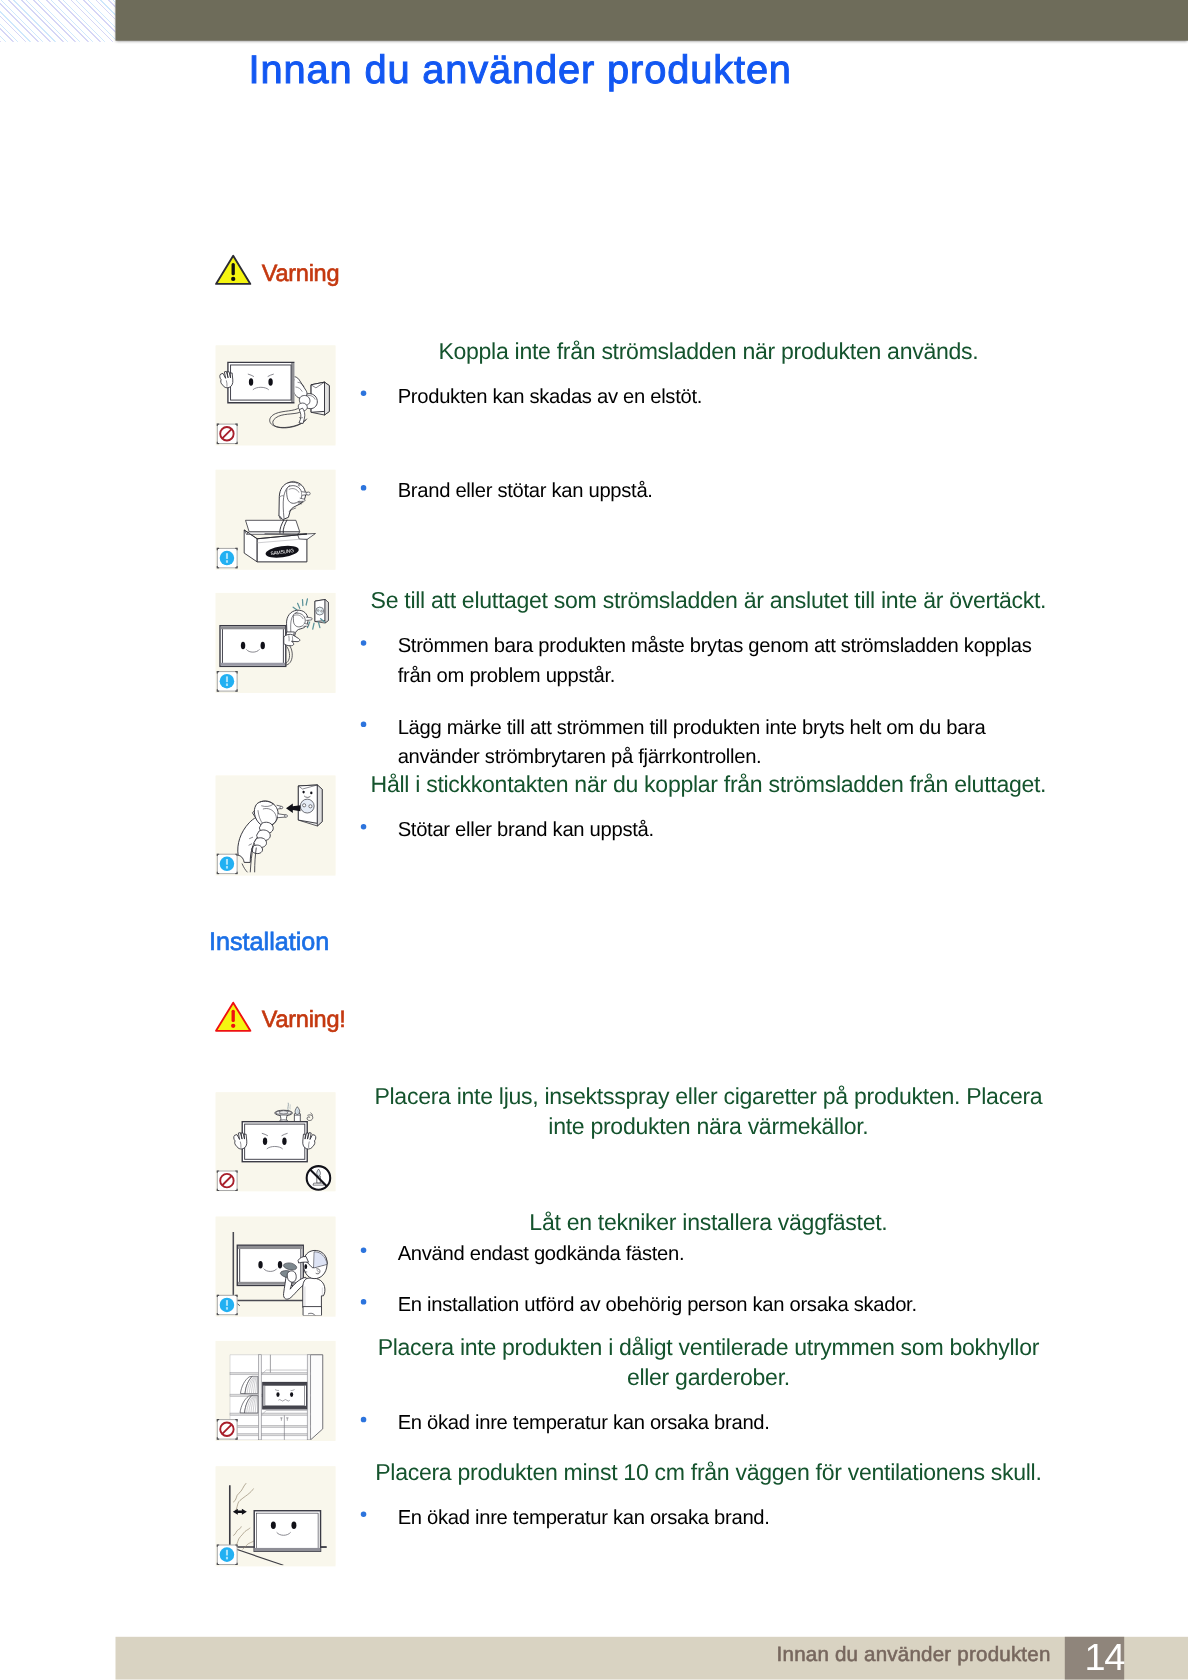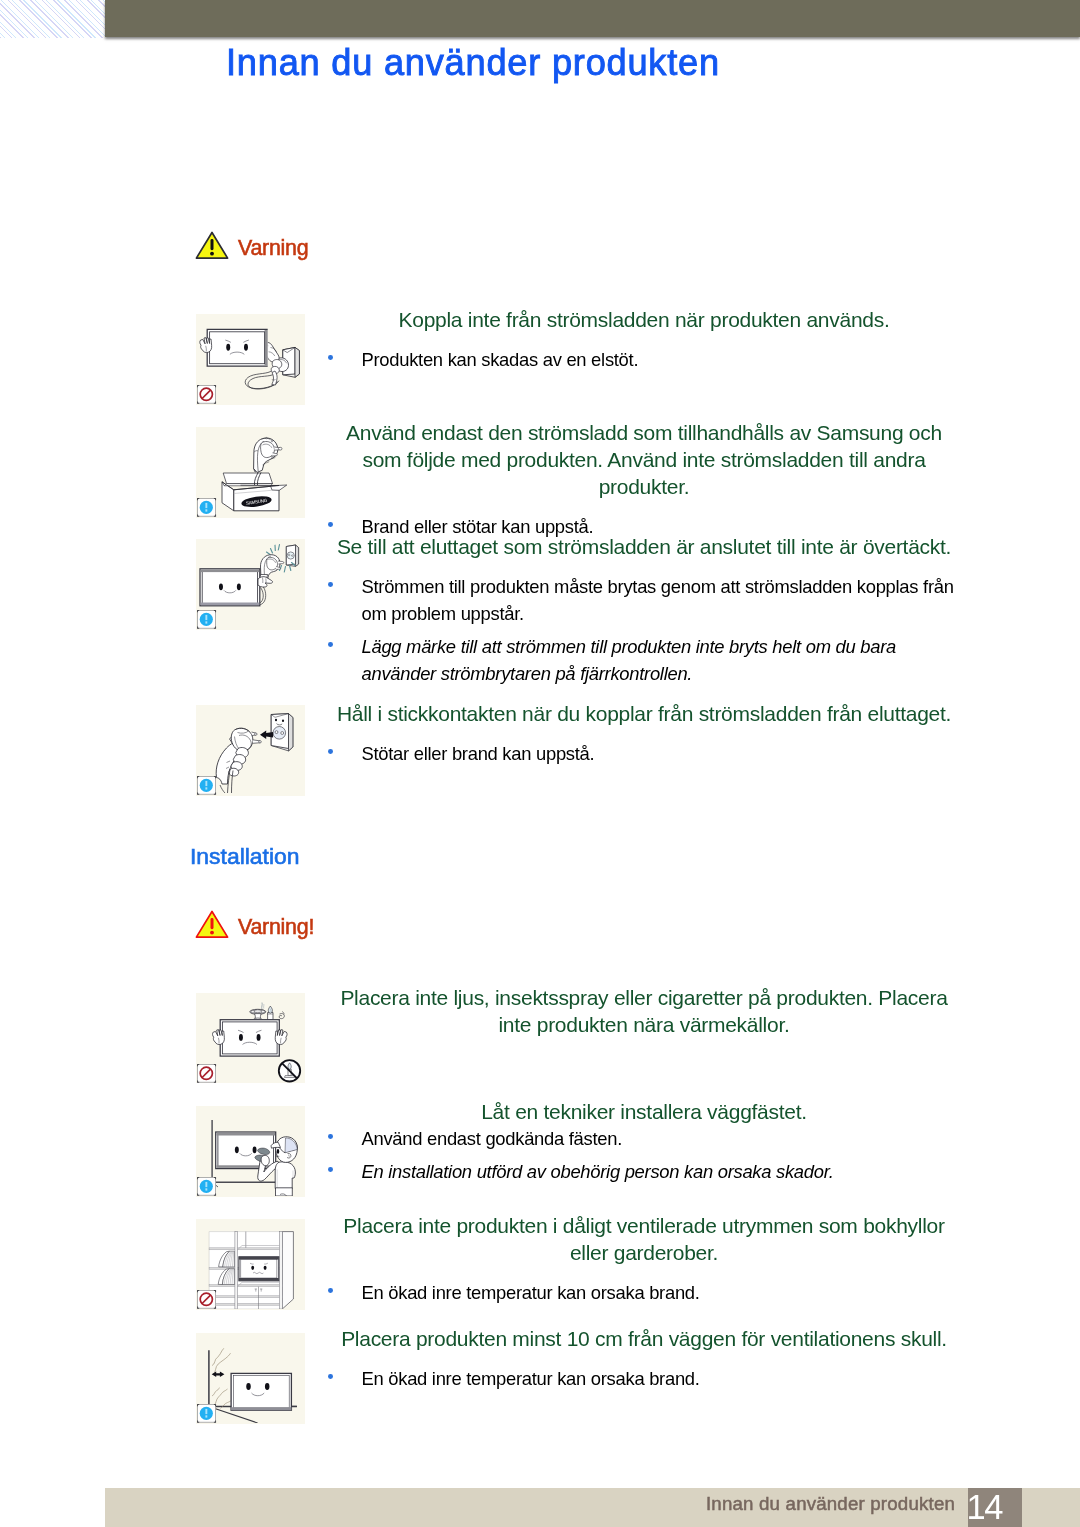--- a/index.html
+++ b/index.html
@@ -64,21 +64,21 @@
   .para {
     font-size:21px; color:#14532d; line-height:27px;
     letter-spacing:-0.28px;
     text-align:center;
   }
   .bul {
     position:relative; font-size:18.4px; color:#000000;
     line-height:27px; padding-left:35.5px; letter-spacing:-0.28px;
   }
   .bul.first { margin-top:13px; }
-  .bul + .bul { margin-top:6px;font-style:italic; }
+  .bul + .bul { margin-top:20px; }
   .bul::before {
     content:""; position:absolute; left:2.2px; top:9.5px;
     width:4.8px; height:4.8px; border-radius:50%; background:#2c74dd;
   }
 
   
   #footerbar {
     position:absolute; left:105px; top:1488px; right:0; height:39px;
     background:#d9d3c2;
   }
@@ -87,21 +87,21 @@
     font-size:18.7px; font-weight:normal; color:#77675e;
     -webkit-text-stroke:0.5px #77675e;
     letter-spacing:0.18px; white-space:nowrap;
   }
   #page-box {
     position:absolute; left:967.7px; top:1488.4px; width:54px; height:38.6px;
     background:#8f857b;
   }
   #page-num {
     position:absolute; left:967.7px; top:1487.5px; width:54px;
-    text-align:left; font-size:34.5px; color:#ffffff;
+    text-align:right; font-size:34.5px; color:#ffffff;
     letter-spacing:-1.3px; text-indent:-1.3px;
   }
 </style>
 </head>
 <body>
 
 <div id="hatch"></div>
 <div id="headerbar"></div>
 <div id="page-title">Innan du använder produkten</div>
 
@@ -202,21 +202,20 @@
           <path d="M17.900000000000002,71.55 L19.55,71.55 L19.55,73.19999999999999" fill="none" stroke="#4e4e52" stroke-width="1.05"></path>
           <path d="M1.55,87.6 L1.55,89.25 L3.2,89.25" fill="none" stroke="#4e4e52" stroke-width="1.05"></path>
           <path d="M17.900000000000002,89.25 L19.55,89.25 L19.55,87.6" fill="none" stroke="#4e4e52" stroke-width="1.05"></path>
           <circle cx="10.299999999999999" cy="80.3" r="6.6" fill="#22b0f2"></circle>
           <rect x="9.4" y="75.89999999999999" width="1.9" height="5.2" fill="#a9e2fb"></rect>
           <rect x="9.4" y="82.3" width="1.9" height="2.3" fill="#a9e2fb"></rect>
         </g>
       </svg>
     </div>
   <div class="textcol" style="top:-5.1px">
-    <div class="para">Använd endast den strömsladd som tillhandhålls av Samsung och som följde med produkten. Använd inte strömsladden till andra produkter.</div>
     <div class="bul first">Brand eller stötar kan uppstå.</div>
   </div>
 </div>
 <div class="item" style="top:533px">
   <div class="illu" style="top:6px">
       <svg width="109" height="90" viewBox="0 0 109 90">
         <rect width="109" height="90" fill="#f9f7ec"></rect>
         <path d="M90.3,7.5 L99.5,6.0 L102.6,8.6 L102.6,25.0 L99.5,27.4 L90.3,26.0 Z" fill="#efefef" stroke="#2b2b33" stroke-width="0.68" stroke-linejoin="round"></path>
         <path d="M90.3,7.5 L99.5,6.0 L99.5,25.2 L90.3,26.0 Z" fill="#ffffff" stroke="#2b2b33" stroke-width="0.75"></path>
         <path d="M99.5,6.0 L102.6,8.6 L102.6,25.0 L99.5,27.4 Z" fill="#dcdcdc" stroke="#2b2b33" stroke-width="0.6"></path>
@@ -259,21 +258,21 @@
           <path d="M1.55,87.6 L1.55,89.25 L3.2,89.25" fill="none" stroke="#4e4e52" stroke-width="1.05"></path>
           <path d="M17.900000000000002,89.25 L19.55,89.25 L19.55,87.6" fill="none" stroke="#4e4e52" stroke-width="1.05"></path>
           <circle cx="10.299999999999999" cy="80.3" r="6.6" fill="#22b0f2"></circle>
           <rect x="9.4" y="75.89999999999999" width="1.9" height="5.2" fill="#a9e2fb"></rect>
           <rect x="9.4" y="82.3" width="1.9" height="2.3" fill="#a9e2fb"></rect>
         </g>
       </svg>
     </div>
   <div class="textcol" style="top:-0.5px">
     <div class="para">Se till att eluttaget som strömsladden är anslutet till inte är övertäckt.</div>
-    <div class="bul first">Strömmen till produkten måste brytas genom att strömsladden kopplas från om problem uppstår.</div>
+    <div class="bul first">Strömmen bara produkten måste brytas genom att strömsladden kopplas från om problem uppstår.</div>
     <div class="bul">Lägg märke till att strömmen till produkten inte bryts helt om du bara använder strömbrytaren på fjärrkontrollen.</div>
   </div>
 </div>
 <div class="item" style="top:699px">
   <div class="illu" style="top:6px">
       <svg width="109" height="90" viewBox="0 0 109 90">
         <rect width="109" height="90" fill="#f9f7ec"></rect>
         <path d="M75.2,9.5 L92.5,8.6 L96.9,12.5 L96.9,42.0 L92.5,45.9 L75.2,40.5 Z" fill="#efefef" stroke="#2b2b33" stroke-width="0.7" stroke-linejoin="round"></path>
         <path d="M75.2,9.5 L92.5,8.6 L92.5,43.5 L75.2,40.5 Z" fill="#ffffff" stroke="#2b2b33" stroke-width="0.82"></path>
         <path d="M92.5,8.6 L96.9,12.5 L96.9,42.0 L92.5,45.9 Z" fill="#dedede" stroke="#2b2b33" stroke-width="0.7"></path>

